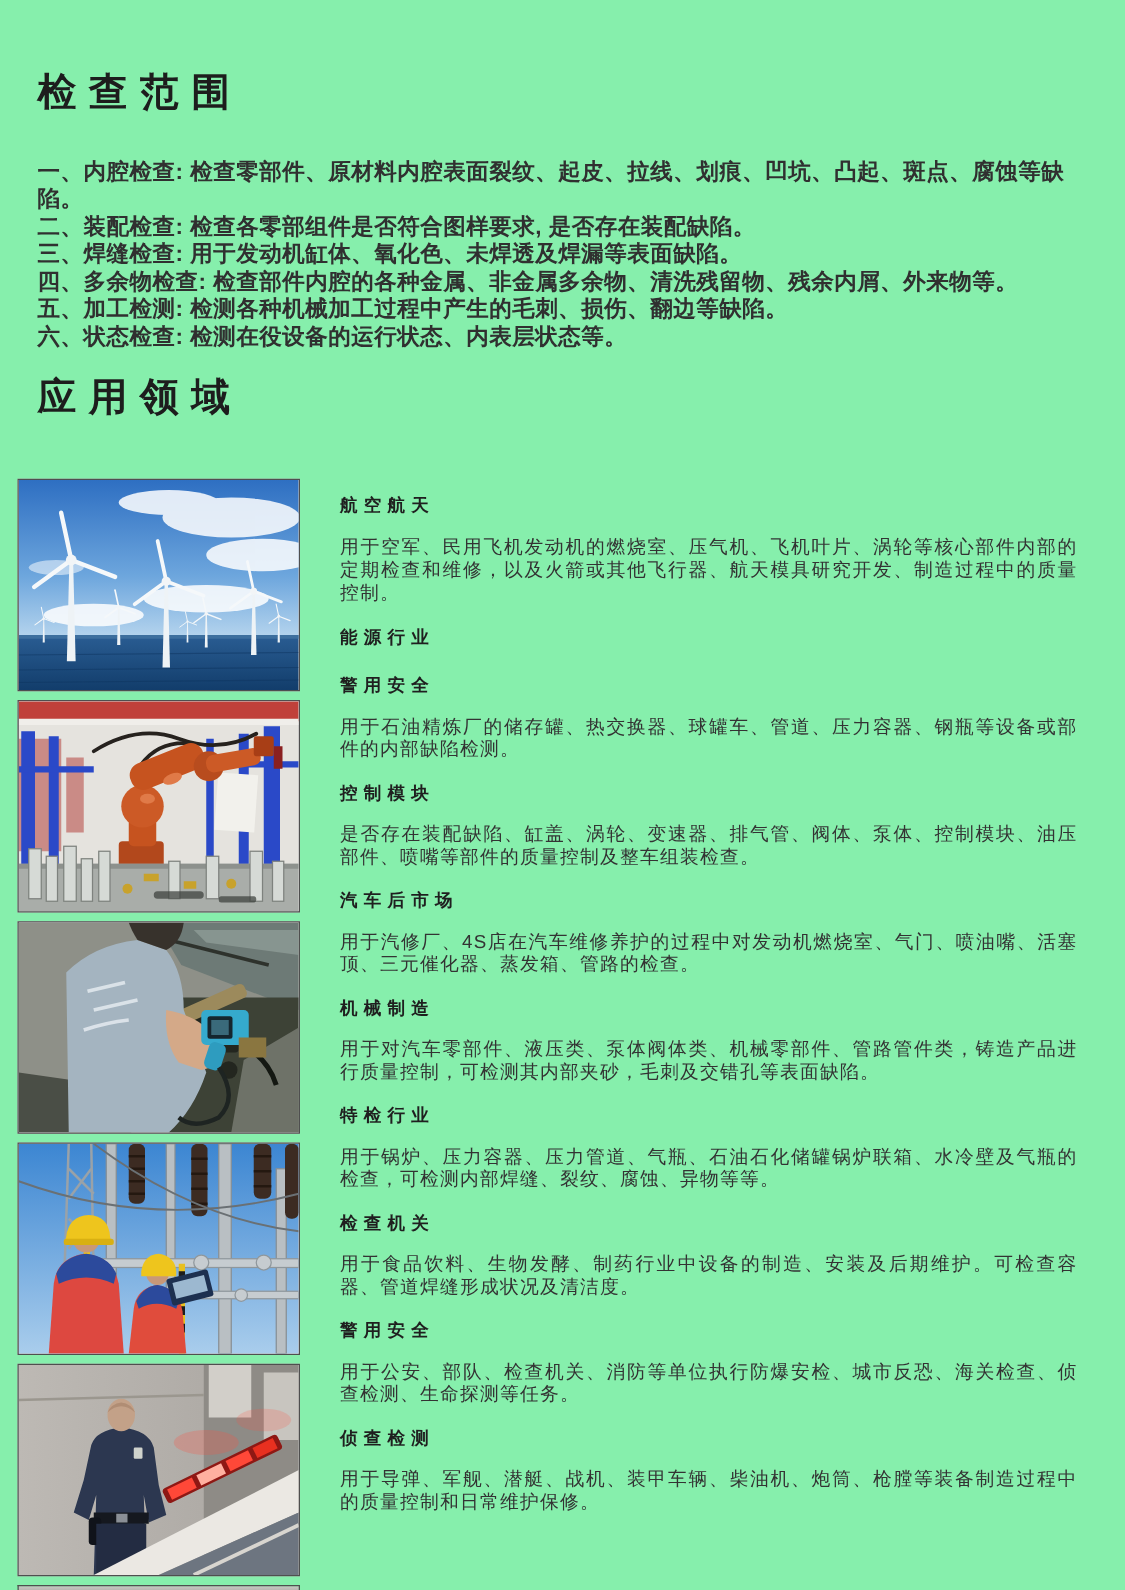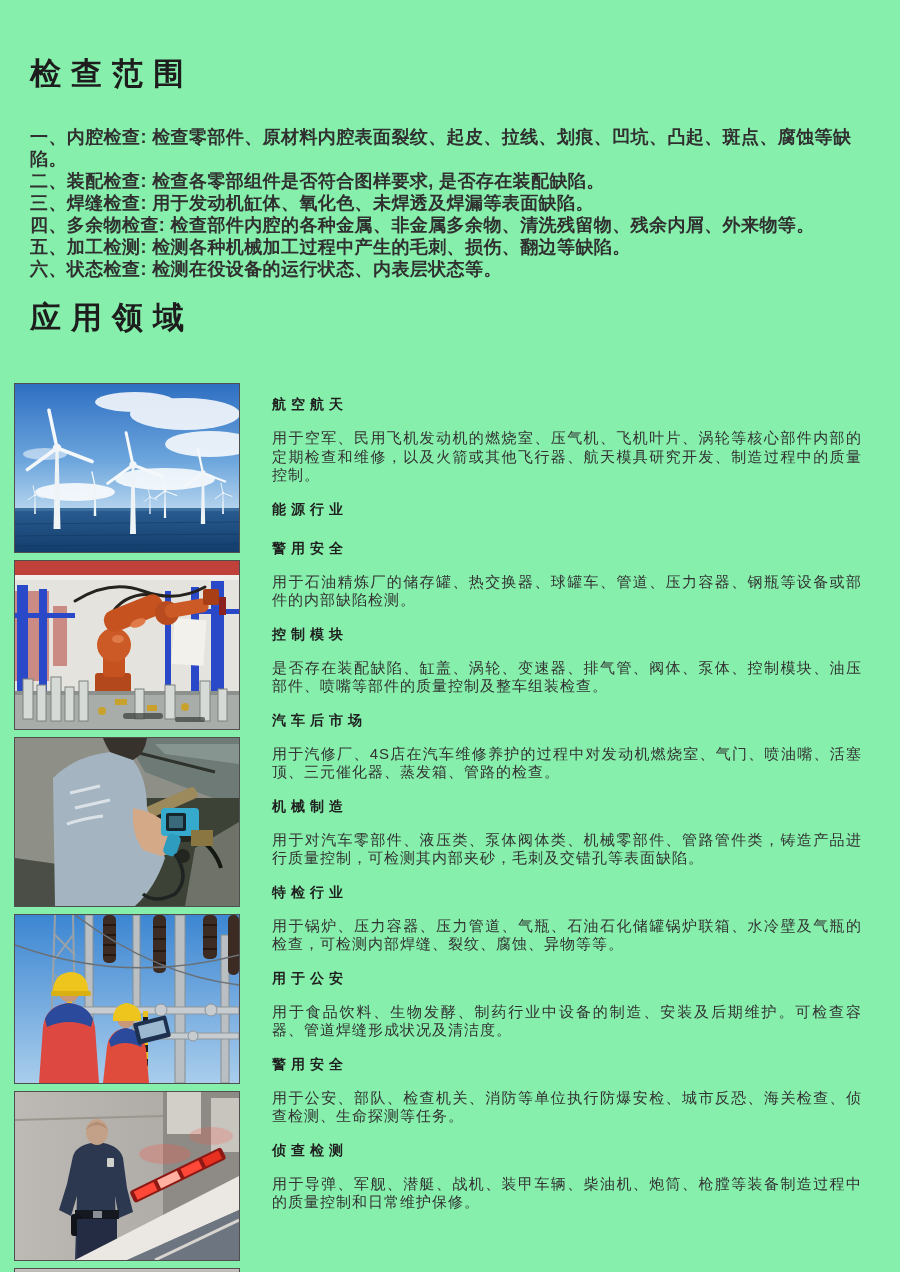--- a/index.html
+++ b/index.html
@@ -354,21 +354,21 @@
     </section>
     <section>
       <h3 class="app-heading">机械制造</h3>
       <p class="app-body">用于对汽车零部件、液压类、泵体阀体类、机械零部件、管路管件类，铸造产品进行质量控制，可检测其内部夹砂，毛刺及交错孔等表面缺陷。</p>
     </section>
     <section>
       <h3 class="app-heading">特检行业</h3>
       <p class="app-body">用于锅炉、压力容器、压力管道、气瓶、石油石化储罐锅炉联箱、水冷壁及气瓶的检查，可检测内部焊缝、裂纹、腐蚀、异物等等。</p>
     </section>
     <section>
-      <h3 class="app-heading">用于公安</h3>
+      <h3 class="app-heading">检查机关</h3>
       <p class="app-body">用于食品饮料、生物发酵、制药行业中设备的制造、安装及后期维护。可检查容器、管道焊缝形成状况及清洁度。</p>
     </section>
     <section>
       <h3 class="app-heading">警用安全</h3>
       <p class="app-body">用于公安、部队、检查机关、消防等单位执行防爆安检、城市反恐、海关检查、侦查检测、生命探测等任务。</p>
     </section>
     <section>
       <h3 class="app-heading">侦查检测</h3>
       <p class="app-body">用于导弹、军舰、潜艇、战机、装甲车辆、柴油机、炮筒、枪膛等装备制造过程中的质量控制和日常维护保修。</p>
     </section>

